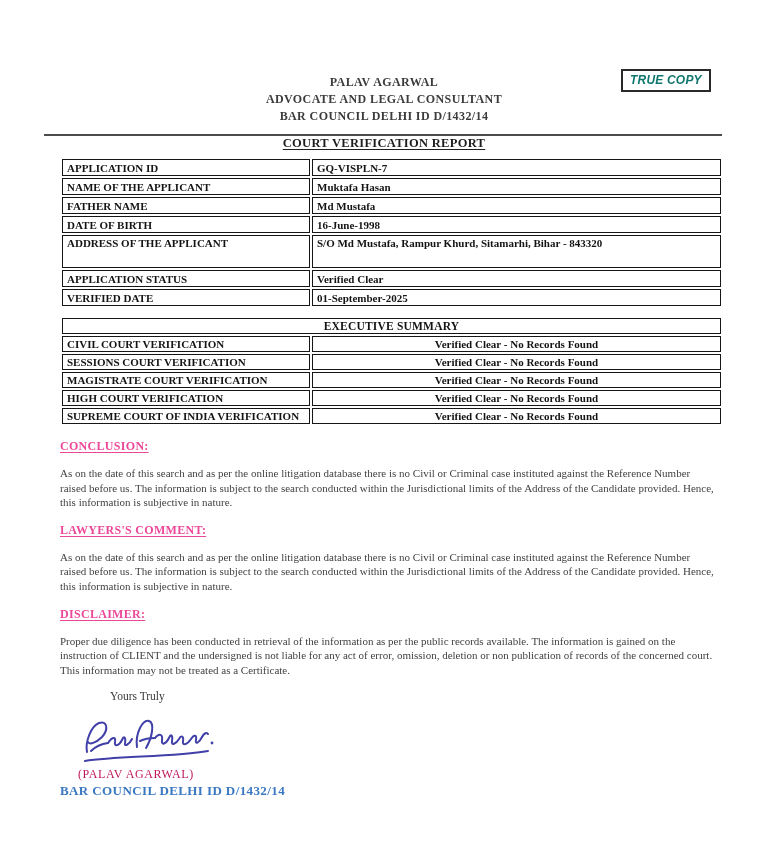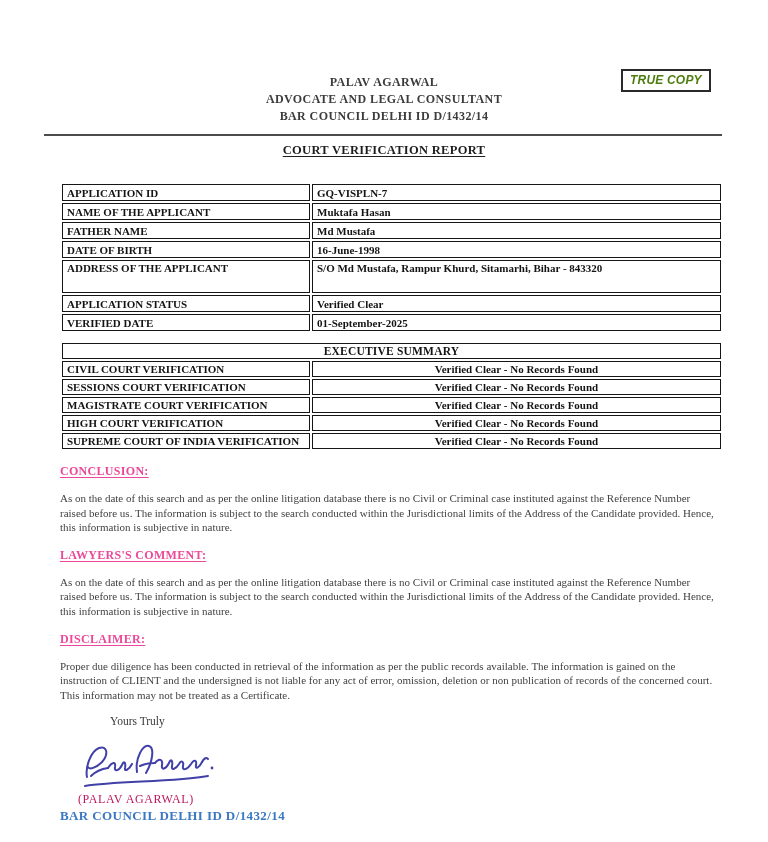--- a/index.html
+++ b/index.html
@@ -29,32 +29,31 @@
     position: absolute;
     top: 69px;
     left: 621px;
     border: 2px solid #2a2a2a;
     padding: 2px 7px 3px 7px;
     font-family: "Liberation Sans", sans-serif;
     font-style: italic;
     font-weight: bold;
     font-size: 12px;
     letter-spacing: 0.2px;
-    color: #4d7c0f;
+    color: #0f766e;
     background: #ffffff;
   }
 
   .rule {
     margin: 9px 46px 0 44px;
     height: 2px;
     background: #4c4c4c;
   }
 
   .report-title {
-    margin-top: 7px;
     text-align: center;
     font-weight: bold;
     font-size: 12.5px;
     letter-spacing: 0.3px;
     color: #1e1e1e;
     text-decoration: underline;
     text-underline-offset: 2px;
   }
 
   
@@ -68,21 +67,21 @@
     border: 1px solid #161616;
     font-weight: bold;
     font-size: 11px;
     color: #141414;
     padding: 1px 4px;
     height: 13px;
     vertical-align: middle;
     white-space: nowrap;
   }
   table.grid td.label-cell { width: 238px; }
-  table.grid.applicant { margin-top: 24px; }
+  table.grid.applicant { margin-top: 6px; }
   table.grid.applicant tr.tall td { height: 29px; vertical-align: top; }
 
   table.grid.summary { margin-top: 8px; }
   table.grid.summary td { height: 12px; }
   table.grid.summary td.header-cell { text-align: center; font-size: 11.5px; letter-spacing: 0.2px; }
   table.grid.summary td.value-cell { text-align: center; }
 
   
   .section { margin: 13px 48px 0 60px; }
   .section:first-of-type { margin-top: 6px; }

